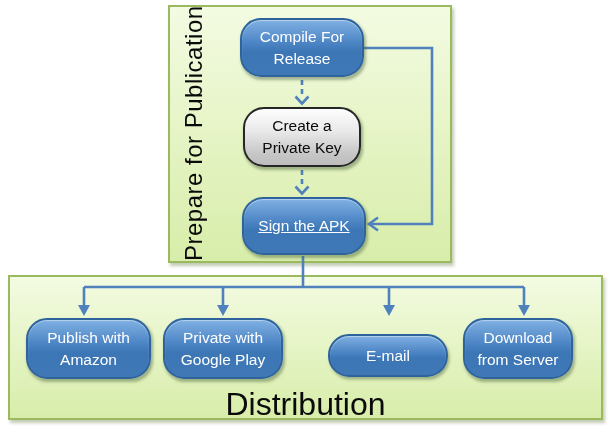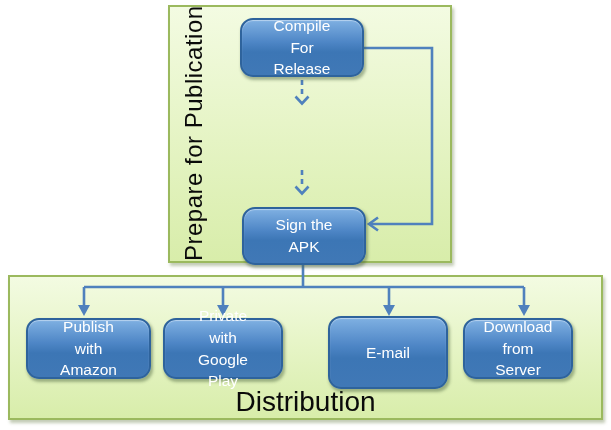--- a/index.html
+++ b/index.html
@@ -22,52 +22,52 @@
     writing-mode:vertical-rl;
     transform:rotate(180deg);
     display:flex;align-items:center;justify-content:center;
     font-size:24px;color:#0a0a0a;letter-spacing:0.5px;
     white-space:nowrap;
   }
   .panel-caption{
     position:absolute;
     left:8px;top:386px;width:595px;
     text-align:center;
-    font-size:28px;color:#0a0a0a;
+    font-size:32px;color:#0a0a0a;
   }
 
   .node{
     position:absolute;
-    border-radius:13px;
+    border-radius:21px;
     display:flex;align-items:center;justify-content:center;
     text-align:center;
     font-size:15.5px;line-height:1.4;
     box-sizing:border-box;
-    padding:2px 22px;
+    padding:2px 6px;
   }
   .node-blue{
     color:#ffffff;
     border:2px solid #2e639c;
     background:linear-gradient(180deg,#7fb0e2 0%, #5econ 0%, #4e86c6 40%, #3c76b5 58%, #4078b6 100%);
     background:linear-gradient(180deg,#7fb0e2 0%, #4e86c6 40%, #3c76b5 58%, #4078b6 100%);
     box-shadow:1.5px 2.5px 3px rgba(70,95,60,0.45), inset 0 1px 1px rgba(255,255,255,0.45);
   }
   .node-gray{
     color:#0a0a0a;
     border:2px solid #262626;
     background:linear-gradient(180deg,#fdfdfd 0%, #e9e9e9 40%, #c6c6c6 80%, #bdbdbd 100%);
     box-shadow:1.5px 2.5px 3px rgba(70,95,60,0.45);
   }
 
   #node-compile{left:240px;top:18px;width:124px;height:59px;}
   #node-private-key{left:243px;top:107px;width:118px;height:60px;}
-  #node-sign{left:242px;top:207px;width:124px;height:58px;}
+  #node-sign{left:242px;top:197px;width:124px;height:58px;text-decoration:underline;}
   #node-amazon{left:26px;top:318px;width:125px;height:61px;}
   #node-google-play{left:163px;top:318px;width:120px;height:61px;}
-  #node-email{left:328px;top:316px;width:120px;height:73px;}
+  #node-email{left:328px;top:334px;width:120px;height:43px;}
   #node-server{left:463px;top:318px;width:110px;height:61px;}
 
   #connector-layer{
     position:absolute;left:0;top:0;width:611px;height:430px;
     pointer-events:none;
   }
 </style>
 </head>
 <body>
 
@@ -109,20 +109,21 @@
     <g fill="#4f81bd" stroke="none">
       <polygon points="78,305 84,316 90,305"></polygon>
       <polygon points="217,305 223,316 229,305"></polygon>
       <polygon points="383,305 389,316 395,305"></polygon>
       <polygon points="518,305 524,316 530,305"></polygon>
     </g>
   </svg>
 
   <div class="node node-blue" id="node-compile">Compile For Release</div>
 
+  <div class="node node-gray" id="node-private-key">Create a Private Key</div>
 
   <div class="node node-blue" id="node-sign">Sign the APK</div>
 
   <div class="node node-blue" id="node-amazon">Publish with Amazon</div>
 
   <div class="node node-blue" id="node-google-play">Private with Google Play</div>
 
   <div class="node node-blue" id="node-email">E-mail</div>
 
   <div class="node node-blue" id="node-server">Download from Server</div>

